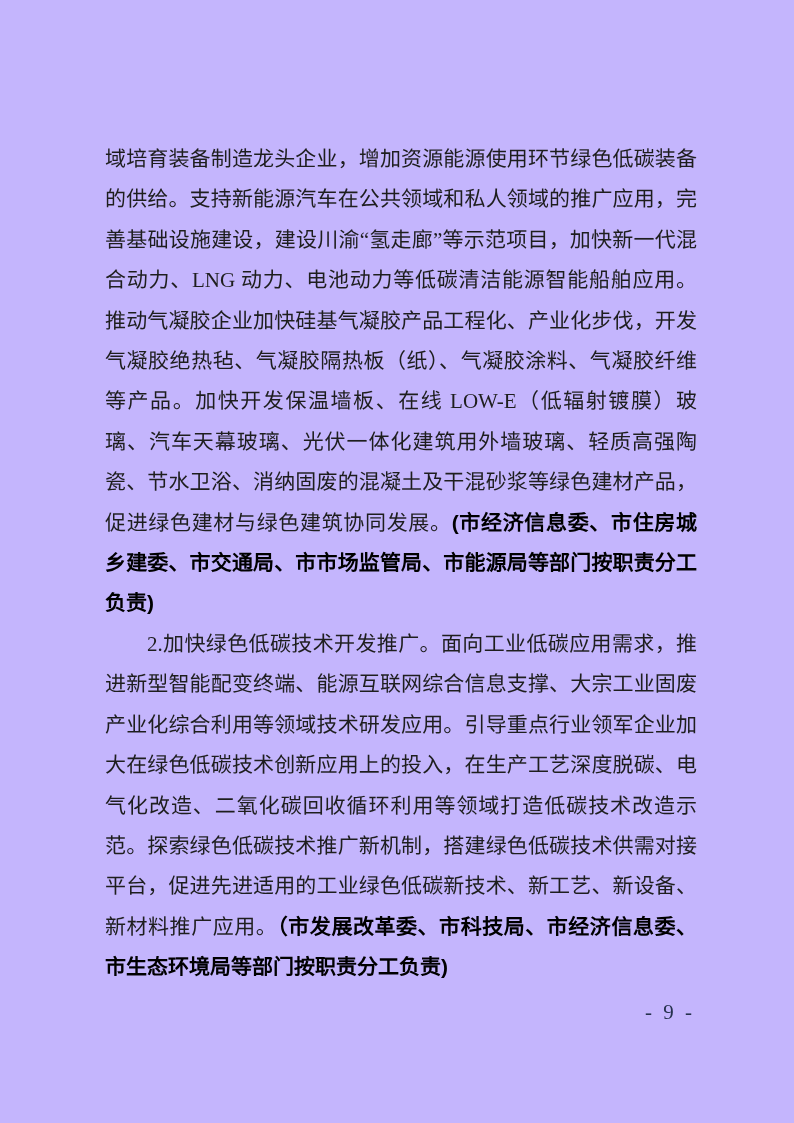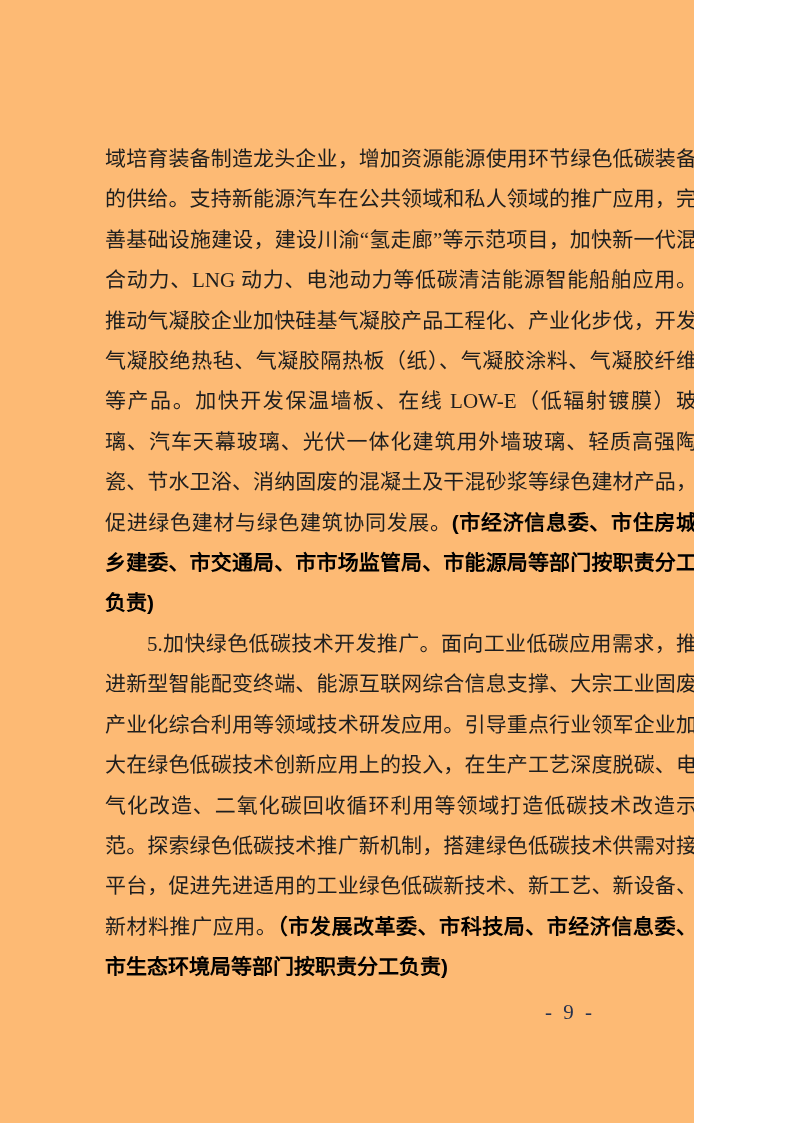--- a/index.html
+++ b/index.html
@@ -2,23 +2,23 @@
 <html lang="zh-CN"><head>
 <meta charset="utf-8">
 <style>
   html, body {
     margin: 0;
     padding: 0;
     background: #ffffff;
   }
   .page {
     position: relative;
-    width: 694px;
+    width: 794px;
     height: 1123px;
-    background: #fdba74;
+    background: #c4b5fd;
     overflow: hidden;
     font-family: "Liberation Serif", "DejaVu Serif", serif;
     color: #1e1e1e;
   }
   .doc-body {
     position: absolute;
     left: 105px;
     top: 139px;
     width: 592px;
   }
@@ -55,16 +55,16 @@
     color: #26324e;
     font-family: "Liberation Serif", "DejaVu Serif", serif;
   }
 </style>
 </head>
 <body>
 
 <div class="page">
   <main class="doc-body">
       <p class="para"><span class="run">域培育装备制造龙头企业，增加资源能源使用环节绿色低碳装备的供给。支持新能源汽车在公共领域和私人领域的推广应用，完善基础设施建设，建设川渝“氢走廊”等示范项目，加快新一代混合动力、LNG 动力、电池动力等低碳清洁能源智能船舶应用。推动气凝胶企业加快硅基气凝胶产品工程化、产业化步伐，开发气凝胶绝热毡、气凝胶隔热板（纸）、气凝胶涂料、气凝胶纤维等产品。加快开发保温墙板、在线 LOW-E（低辐射镀膜）玻璃、汽车天幕玻璃、光伏一体化建筑用外墙玻璃、轻质高强陶瓷、节水卫浴、消纳固废的混凝土及干混砂浆等绿色建材产品，促进绿色建材与绿色建筑协同发展。</span><span class="run run-bold">(市经济信息委、市住房城乡建委、市交通局、市市场监管局、市能源局等部门按职责分工负责)</span></p>
-      <p class="para indent"><span class="run">5.加快绿色低碳技术开发推广。面向工业低碳应用需求，推进新型智能配变终端、能源互联网综合信息支撑、大宗工业固废产业化综合利用等领域技术研发应用。引导重点行业领军企业加大在绿色低碳技术创新应用上的投入，在生产工艺深度脱碳、电气化改造、二氧化碳回收循环利用等领域打造低碳技术改造示范。探索绿色低碳技术推广新机制，搭建绿色低碳技术供需对接平台，促进先进适用的工业绿色低碳新技术、新工艺、新设备、新材料推广应用。</span><span class="run run-bold">（市发展改革委、市科技局、市经济信息委、市生态环境局等部门按职责分工负责)</span></p>
+      <p class="para indent"><span class="run">2.加快绿色低碳技术开发推广。面向工业低碳应用需求，推进新型智能配变终端、能源互联网综合信息支撑、大宗工业固废产业化综合利用等领域技术研发应用。引导重点行业领军企业加大在绿色低碳技术创新应用上的投入，在生产工艺深度脱碳、电气化改造、二氧化碳回收循环利用等领域打造低碳技术改造示范。探索绿色低碳技术推广新机制，搭建绿色低碳技术供需对接平台，促进先进适用的工业绿色低碳新技术、新工艺、新设备、新材料推广应用。</span><span class="run run-bold">（市发展改革委、市科技局、市经济信息委、市生态环境局等部门按职责分工负责)</span></p>
     </main>
   <div class="page-number">- 9 -</div>
 </div>
 
 </body></html>

